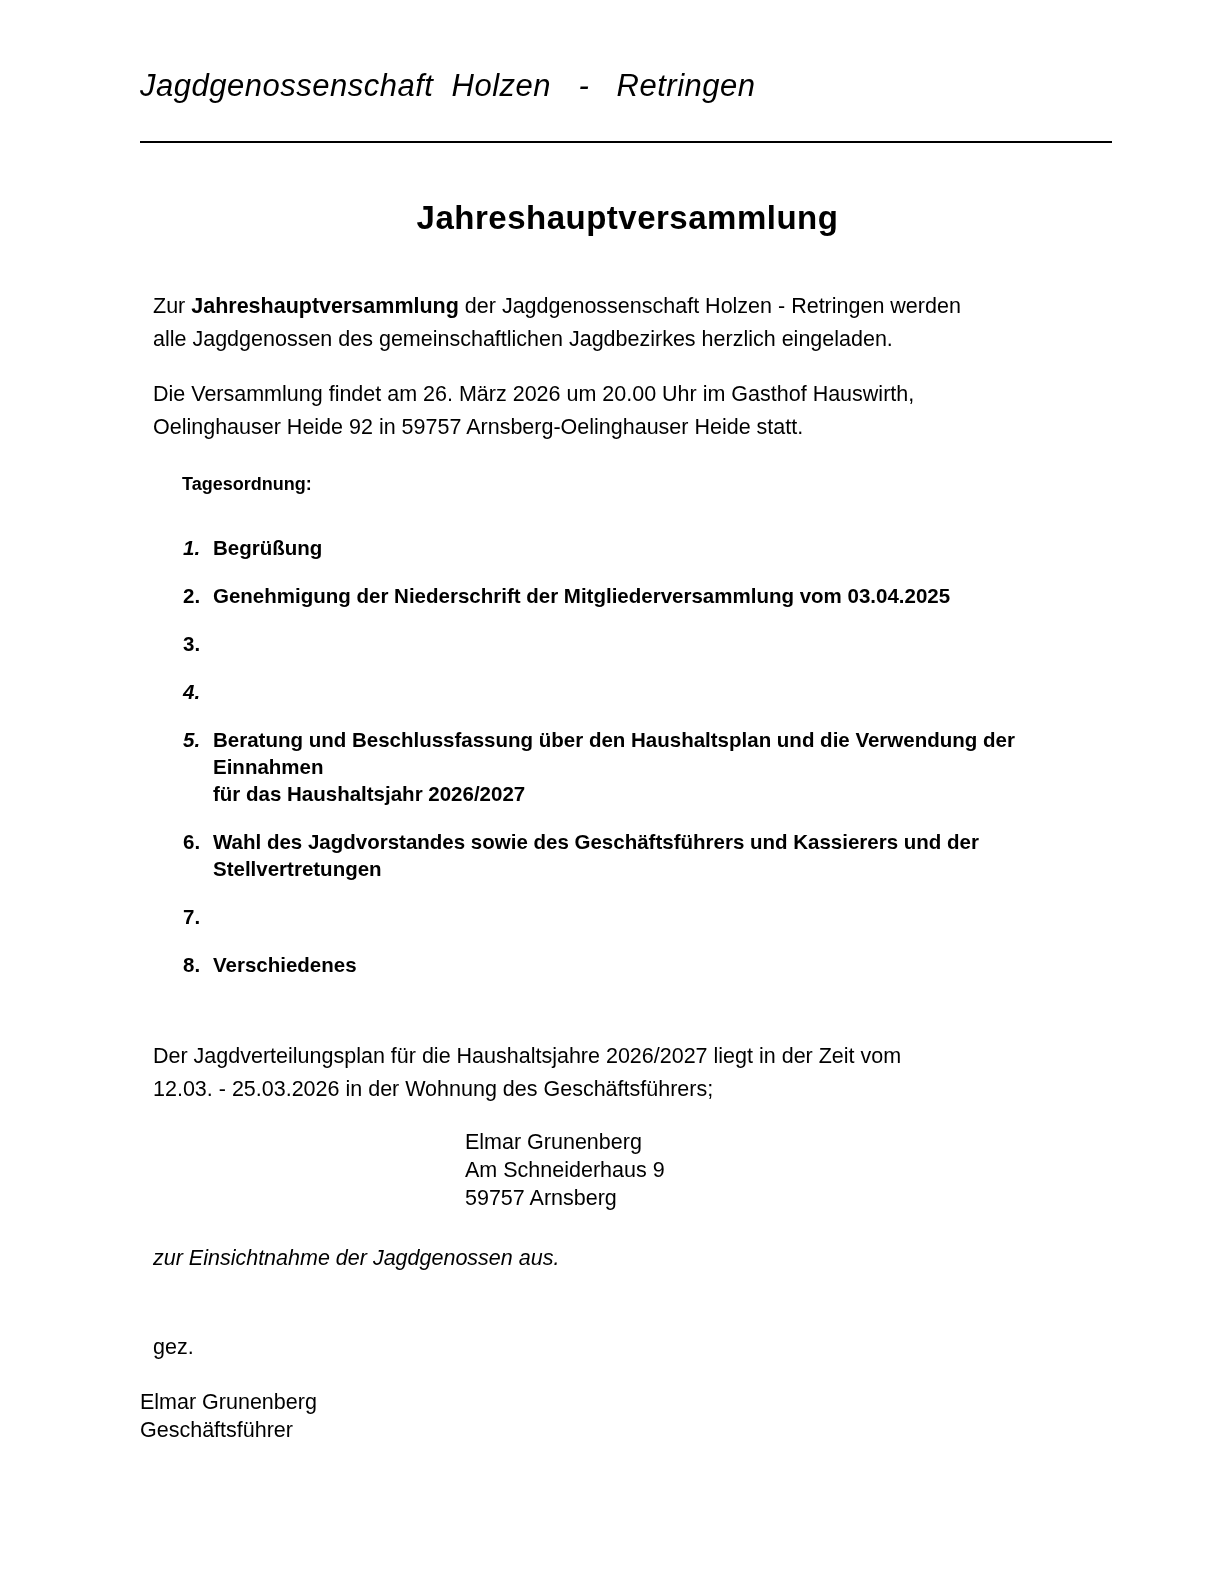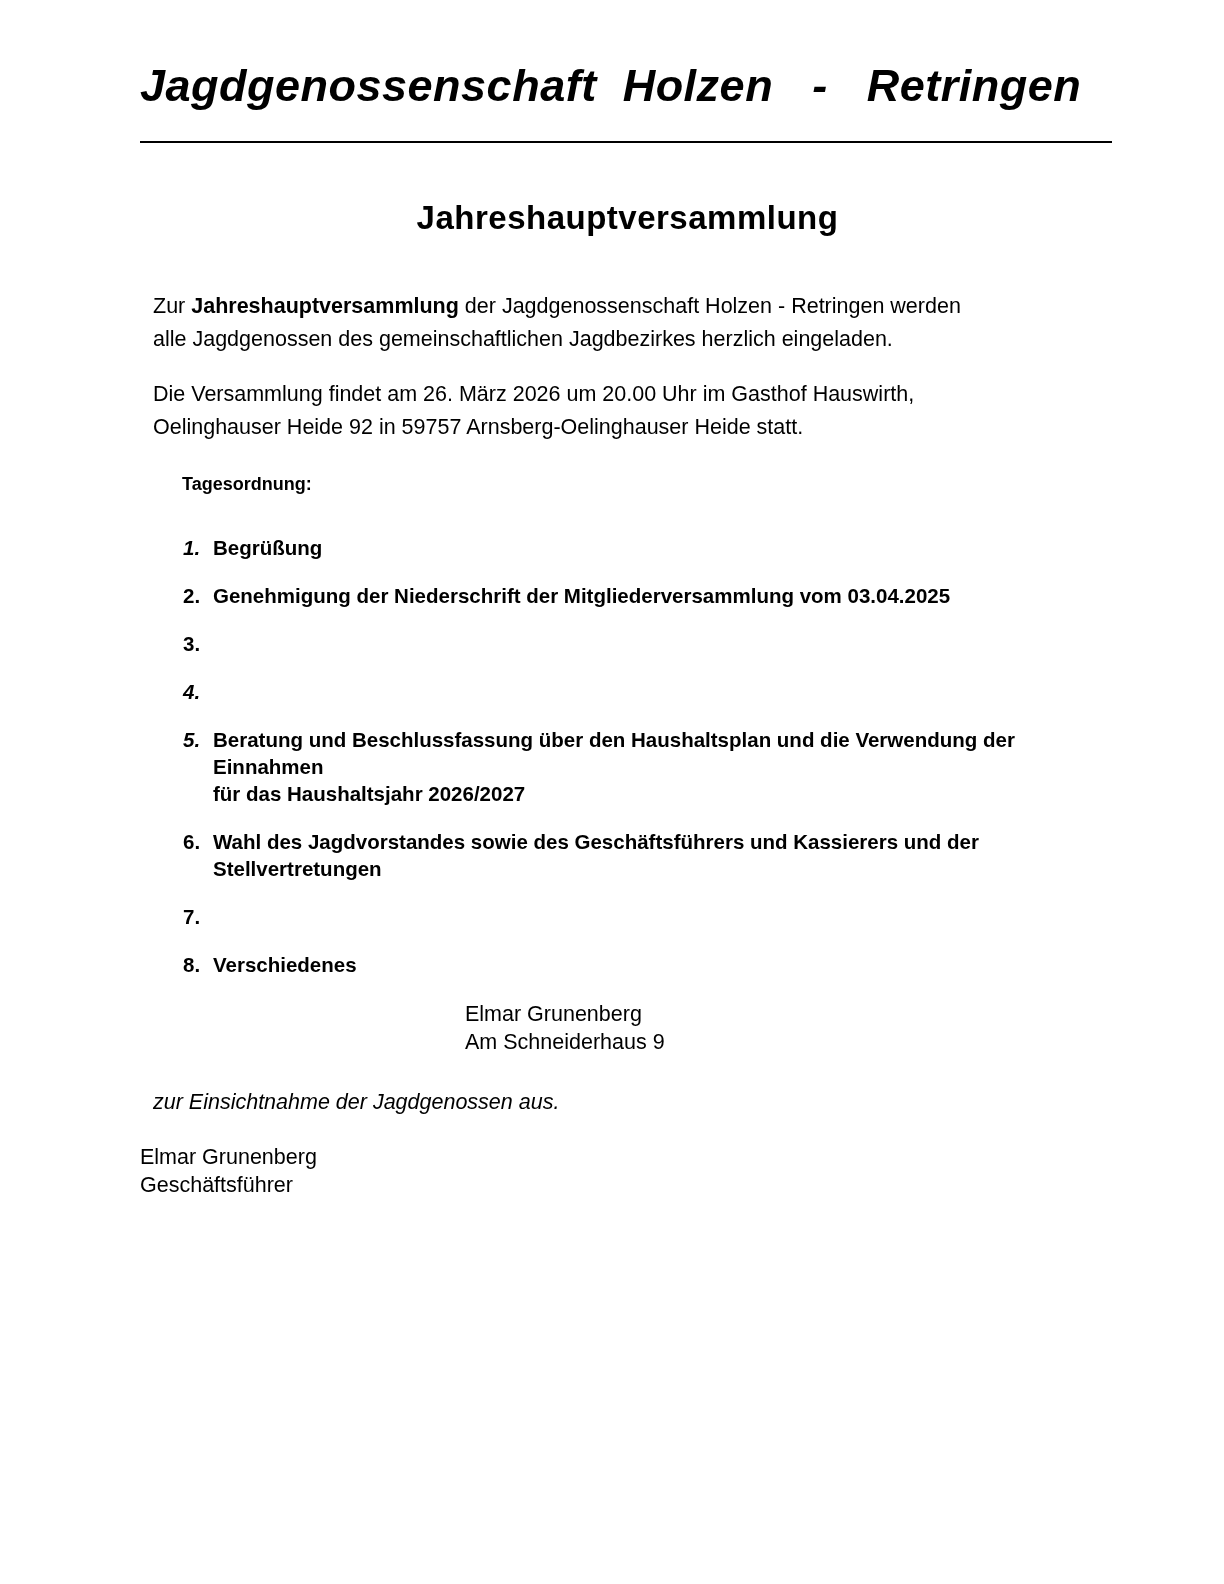--- a/index.html
+++ b/index.html
@@ -19,23 +19,23 @@
     box-sizing: border-box;
     padding: 58px 110px 40px 140px;
     overflow: hidden;
   }
   .content {
     width: 975px;
   }
   
   .org-title {
     margin: 0;
-    font-size: 45px;
+    font-size: 31px;
     line-height: 55px;
-    font-weight: 700;
+    font-weight: 400;
     font-style: italic;
     white-space: pre;
     letter-spacing: 0.5px;
   }
   .header-rule {
     border: none;
     border-top: 2px solid #000000;
     margin: 28px 0 0 0;
     width: 972px;
   }
@@ -151,28 +151,32 @@
       </li>
       <li class="agenda-item">
         <span class="num">7.</span>
       </li>
       <li class="agenda-item">
         <span class="num">8.</span>
         <span class="txt">Verschiedenes</span>
       </li>
     </ol>
 
+    <p class="body-par plan-par">Der Jagdverteilungsplan für die Haushaltsjahre 2026/2027 liegt in der Zeit vom
+12.03. - 25.03.2026 in der Wohnung des Geschäftsführers;</p>
 
     <div class="address-block">
       <div>Elmar Grunenberg</div>
       <div>Am Schneiderhaus 9</div>
+      <div>59757 Arnsberg</div>
     </div>
 
     <p class="body-par inspection-par">zur Einsichtnahme der Jagdgenossen aus.</p>
 
+    <p class="body-par gez-par">gez.</p>
 
     <div class="signature-block">
       <div>Elmar Grunenberg</div>
       <div>Geschäftsführer</div>
     </div>
 
   </main>
 </div>
 
 </body></html>

